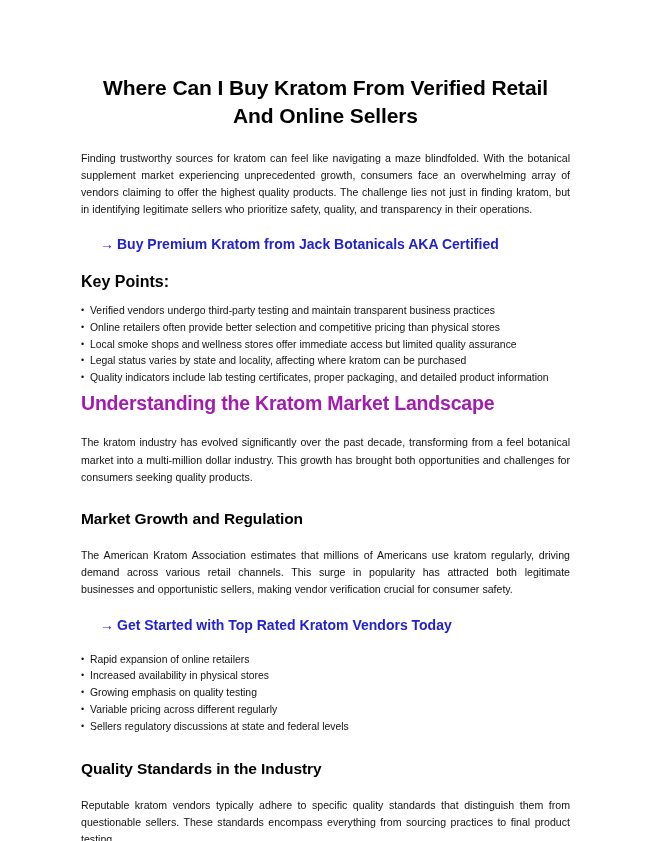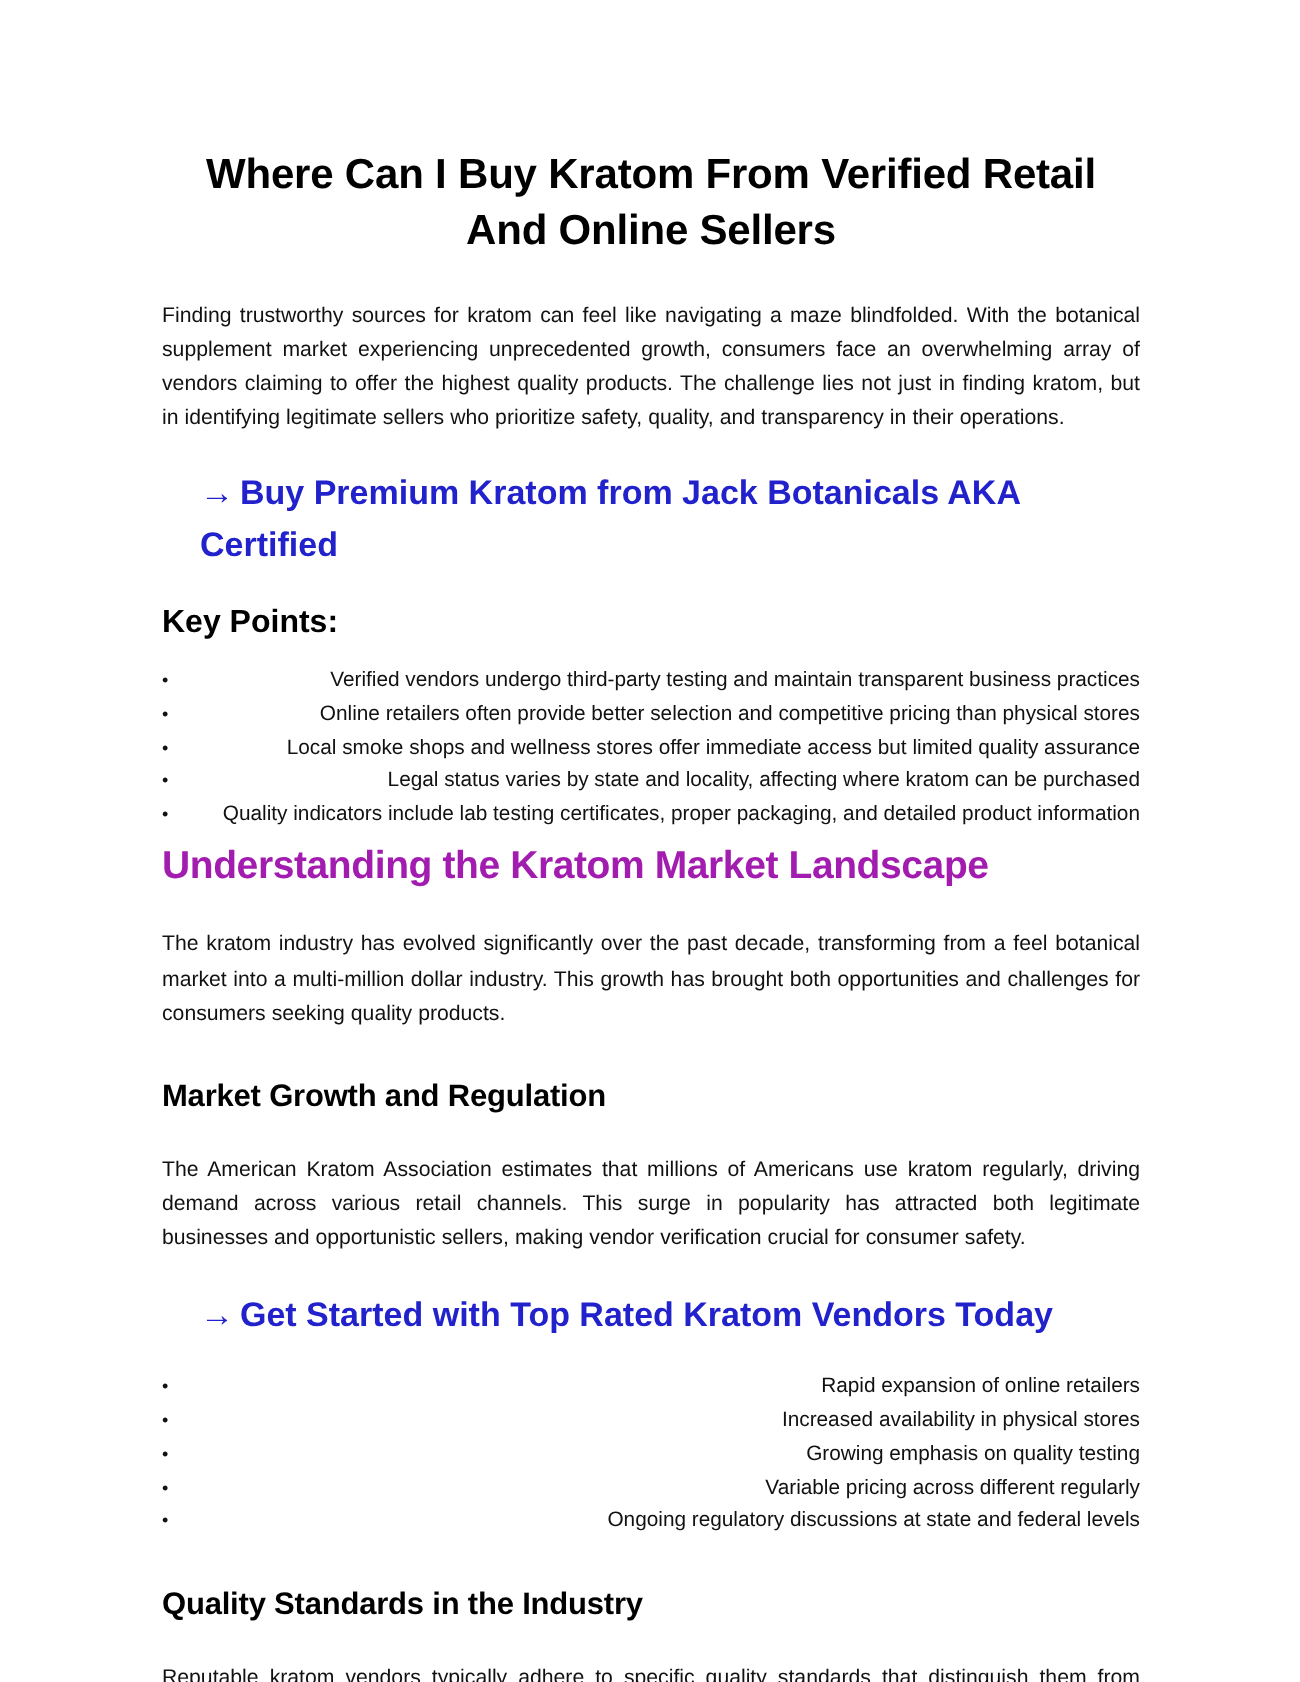--- a/index.html
+++ b/index.html
@@ -37,21 +37,21 @@
     font-size: 10.6px;
     line-height: 1.62;
     text-align: justify;
     margin: 0 0 16px 0;
     color: #111;
     word-spacing: 0.1px;
   }
   .cta {
     margin: 0 0 16px 0;
     padding-left: 19px;
-    font-size: 17px;
+    font-size: 14px;
     font-weight: bold;
     color: #2222cc;
     line-height: 1.5;
     text-decoration: none;
     display: block;
   }
   .cta .arrow {
     font-weight: normal;
     margin-right: 3px;
   }
@@ -66,21 +66,20 @@
     list-style: none;
     margin: 0 0 4px 0;
     padding: 0;
   }
   ul.bullets li {
     font-size: 10.4px;
     line-height: 1.62;
     color: #111;
     position: relative;
     padding-left: 9px;
-    text-align: right;
   }
   ul.bullets li::before {
     content: "\2022";
     position: absolute;
     left: 0;
     top: 0;
     font-size: 9px;
   }
   h2.sec-h2 {
     font-size: 19.5px;
@@ -131,20 +130,20 @@
   <p class="body-text">The American Kratom Association estimates that millions of Americans use kratom regularly, driving demand across various retail channels. This surge in popularity has attracted both legitimate businesses and opportunistic sellers, making vendor verification crucial for consumer safety.</p>
 
   <a class="cta" href="#"><span class="arrow">→</span><span>Get Started with Top Rated Kratom Vendors Today</span></a>
 
 
   <ul class="bullets">
     <li>Rapid expansion of online retailers</li>
     <li>Increased availability in physical stores</li>
     <li>Growing emphasis on quality testing</li>
     <li>Variable pricing across different regularly</li>
-    <li>Ongoing regulatory discussions at state and federal levels</li>
+    <li>Sellers regulatory discussions at state and federal levels</li>
   </ul>
 
   <h3 class="sec-h3">Quality Standards in the Industry</h3>
 
   <p class="body-text">Reputable kratom vendors typically adhere to specific quality standards that distinguish them from questionable sellers. These standards encompass everything from sourcing practices to final product testing.</p>
 
 </div>
 
 </body></html>

